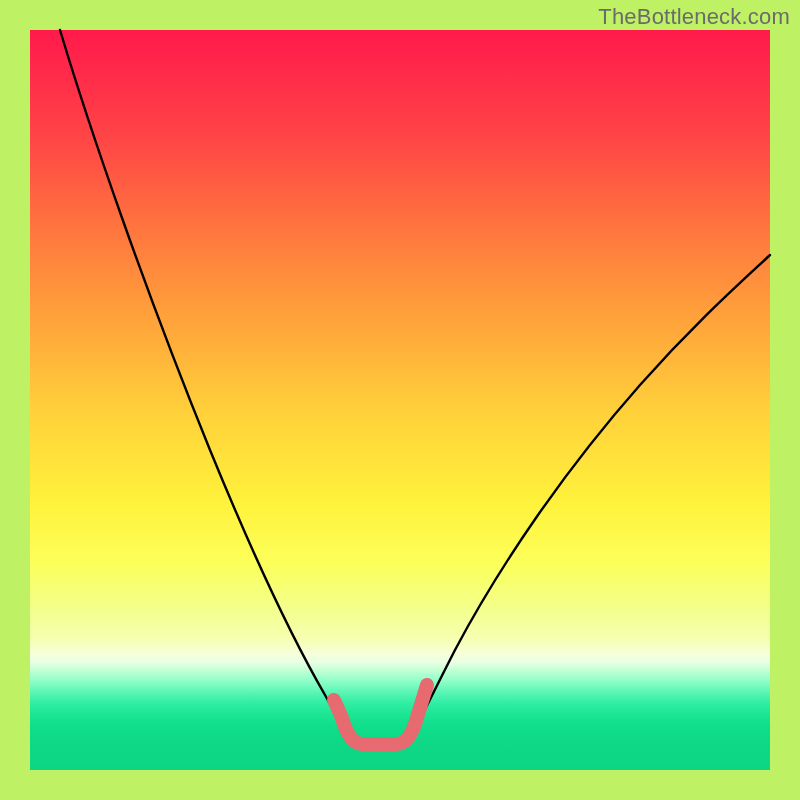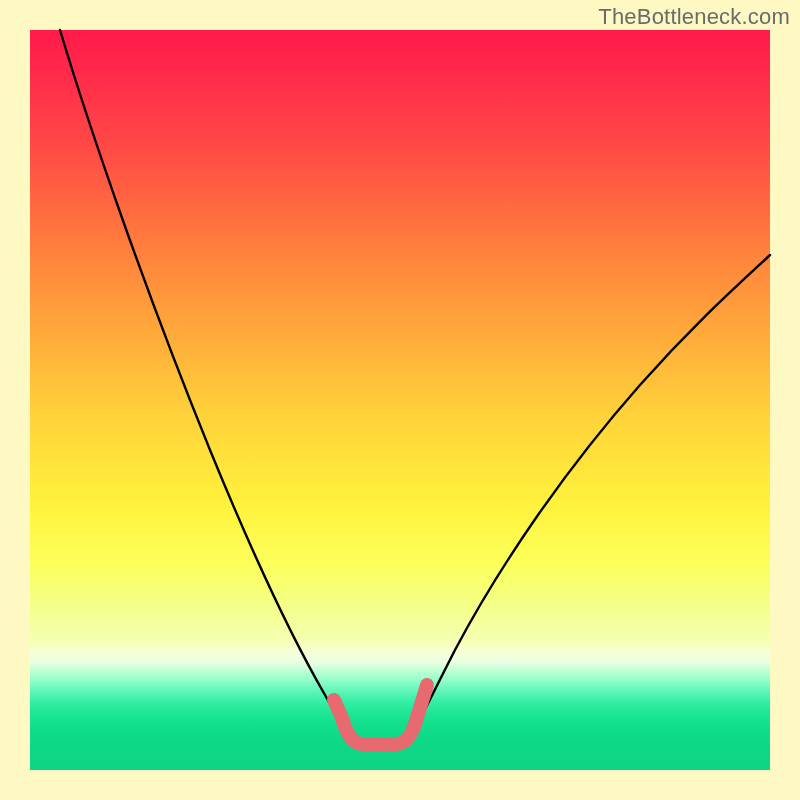--- a/index.html
+++ b/index.html
@@ -8,21 +8,21 @@
     width: 800px;
     height: 800px;
     background: #000;
     overflow: hidden;
     font-family: Arial, Helvetica, sans-serif;
   }
   .frame {
     position: relative;
     width: 800px;
     height: 800px;
-    background: #fef9c3;
+    background: #bef264;
   }
   .plot {
     position: absolute;
     left: 30px;
     top: 30px;
     width: 740px;
     height: 740px;
     
     background: linear-gradient(to bottom,
       #ff1a4a 0%,

